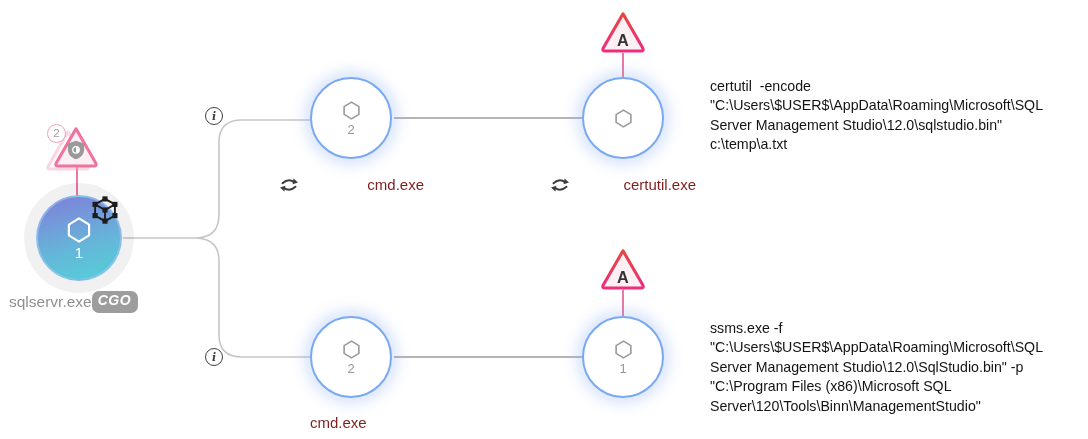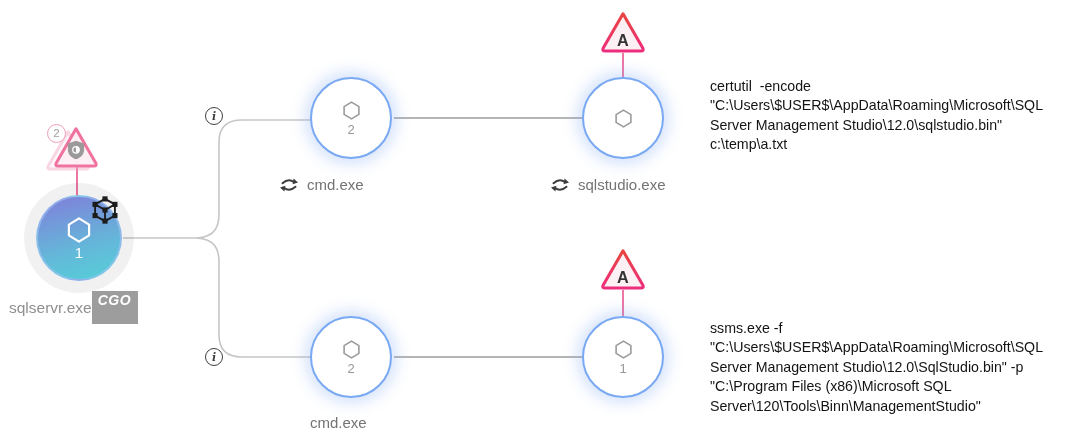--- a/index.html
+++ b/index.html
@@ -23,30 +23,30 @@
     background:linear-gradient(165deg,#7d85da 8%,#64b7d9 60%,#58cbd8 92%);
     border:2px solid rgba(158,196,242,.65);box-sizing:border-box;
     box-shadow:0 0 0 12px rgba(0,0,0,.055);
     display:flex;flex-direction:column;align-items:center;justify-content:center;
     z-index:2;
   }
   .rootnode .cnt{font-size:15px;color:#ffffff;margin-top:2px;line-height:15px;}
 
   
   .nlabel{
-    position:absolute;display:flex;align-items:center;justify-content:flex-start;gap:8px;
-    font-size:15px;color:#737373;z-index:2;
+    position:absolute;display:flex;align-items:center;justify-content:space-between;gap:8px;
+    font-size:15px;color:#7f1d1d;z-index:2;
   }
   .rootlabel{
     position:absolute;display:flex;align-items:center;
     font-size:15.5px;color:#8f8f8f;z-index:2;
   }
   .cgo{
     background:#9d9d9d;color:#ffffff;font-weight:bold;font-style:italic;
-    font-size:14px;padding:1px 7px 16px 6px;border-radius:0;letter-spacing:.5px;
+    font-size:14px;padding:1px 7px 5px 6px;border-radius:7px;letter-spacing:.5px;
   }
 
   
   .infoicon{
     position:absolute;width:18px;height:18px;border-radius:50%;
     border:1.6px solid #3f3f3f;background:#ffffff;box-sizing:border-box;
     display:flex;align-items:center;justify-content:center;
     font-family:"DejaVu Serif",serif;font-style:italic;font-weight:bold;
     font-size:11px;color:#3f3f3f;z-index:3;line-height:1;
   }
@@ -160,21 +160,21 @@
       <polygon points="8,1 15,5.3 15,12.7 8,17 1,12.7 1,5.3" fill="none" stroke="#9a9a9a" stroke-width="1.5" stroke-linejoin="round"></polygon>
     </svg>
   </div>
   <div class="nlabel" style="left:550px;top:176px;width:146px">
     <svg width="20" height="16" viewBox="0 0 20 16">
       <path d="M3.5 6.2 Q9.5 0.8 15.2 5.2" fill="none" stroke="#3d3d3d" stroke-width="2" stroke-linecap="round"></path>
       <polygon points="14.6,1.6 19,5.6 13.6,7.2" fill="#3d3d3d"></polygon>
       <path d="M16.5 9.8 Q10.5 15.2 4.8 10.8" fill="none" stroke="#3d3d3d" stroke-width="2" stroke-linecap="round"></path>
       <polygon points="5.4,14.4 1,10.4 6.4,8.8" fill="#3d3d3d"></polygon>
     </svg>
-    <span>sqlstudio.exe</span>
+    <span>certutil.exe</span>
   </div>
 
   <div class="cmdtext" style="left:710px;top:77px">certutil  -encode
 "C:\Users\$USER$\AppData\Roaming\Microsoft\SQL
 Server Management Studio\12.0\sqlstudio.bin"
 c:\temp\a.txt</div>
 
   <div class="pnode" style="left:310px;top:316px">
     <svg width="17" height="19" viewBox="0 0 16 18">
       <polygon points="8,1 15,5.3 15,12.7 8,17 1,12.7 1,5.3" fill="none" stroke="#9a9a9a" stroke-width="1.5" stroke-linejoin="round"></polygon>

